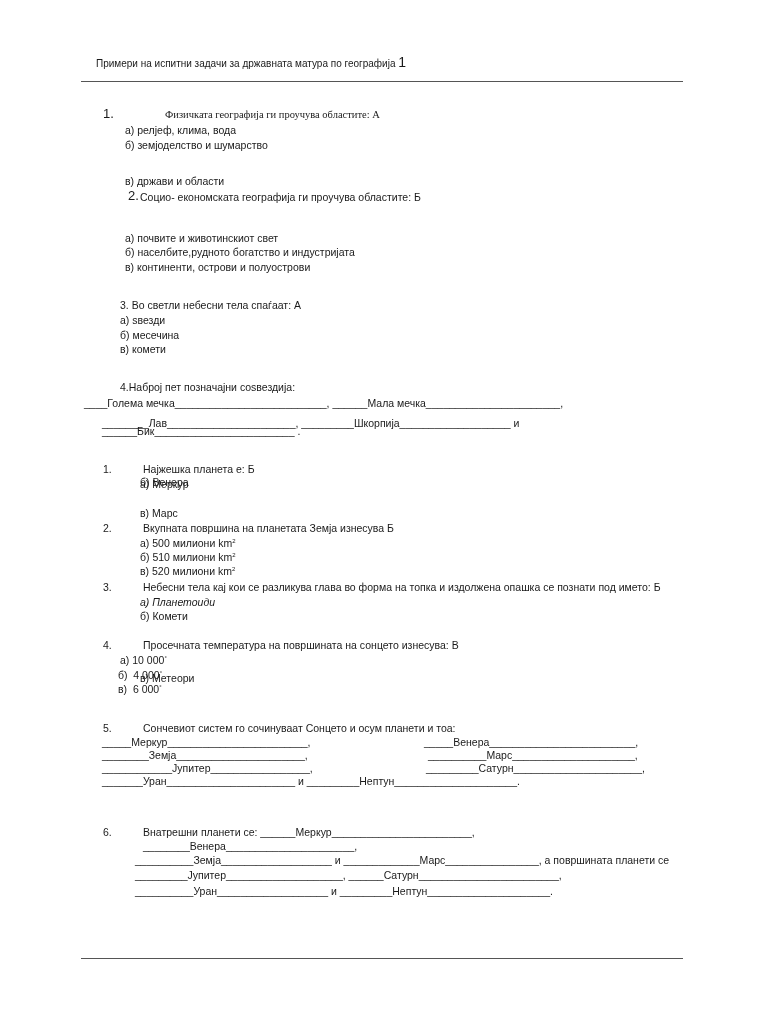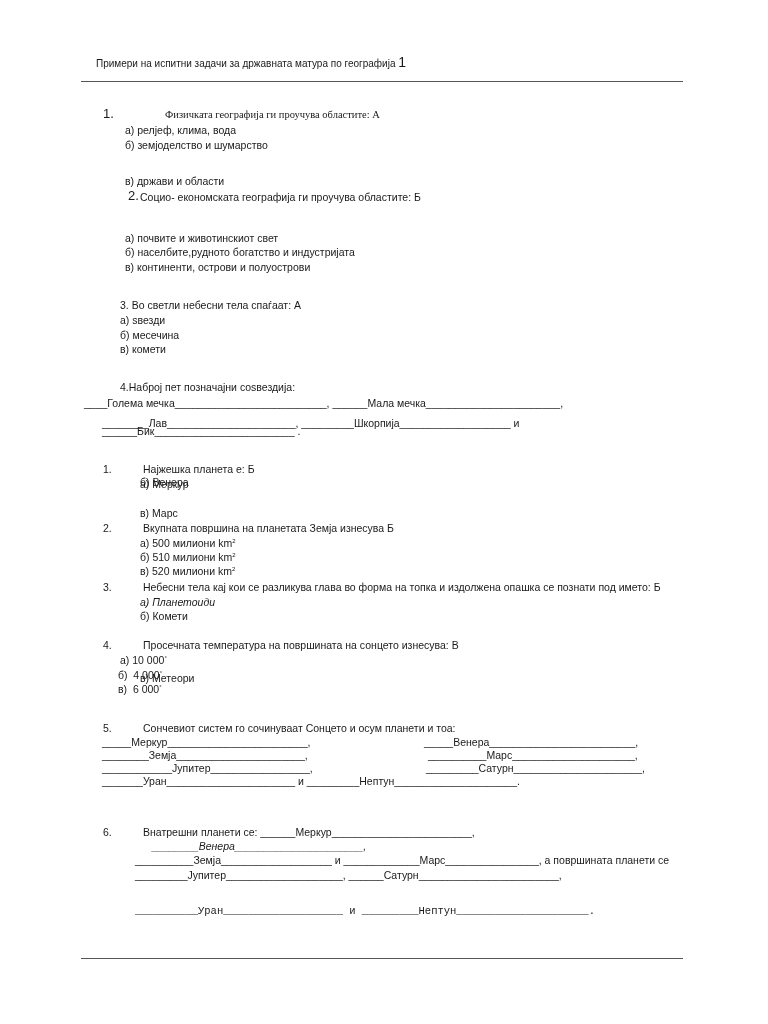--- a/index.html
+++ b/index.html
@@ -93,19 +93,19 @@
   <div class="abs" style="left:102px; top:761px;">____________Јупитер_________________,</div>
   <div class="abs" style="left:102px; top:774px;">_______Уран______________________ и _________Нептун_____________________.</div>
   <div class="abs" style="left:424px; top:735px;">_____Венера_________________________,</div>
   <div class="abs" style="left:428px; top:748px;">__________Марс_____________________,</div>
   <div class="abs" style="left:426px; top:761px;">_________Сатурн______________________,</div>
 </div>
 
 <div>
   <div class="abs" style="left:103px; top:825px;">6.</div>
   <div class="abs" style="left:143px; top:825px;">Внатрешни планети се: ______Меркур________________________,</div>
-  <div class="abs" style="left:152px; top:839px;font-style:italic;">________Венера______________________,</div>
+  <div class="abs" style="left:143px; top:839px;">________Венера______________________,</div>
   <div class="abs" style="left:135px; top:853px;">__________Земја___________________ и _____________Марс________________, а површината планети се</div>
   <div class="abs" style="left:135px; top:868px;">_________Јупитер____________________, ______Сатурн________________________,</div>
-  <div class="abs" style="left:135px; top:904px;font-family:Liberation Mono, monospace;">__________Уран___________________ и _________Нептун_____________________.</div>
+  <div class="abs" style="left:135px; top:884px;">__________Уран___________________ и _________Нептун_____________________.</div>
 </div>
 
 <div class="rule" style="top:958px;"></div>
 
 </body></html>

